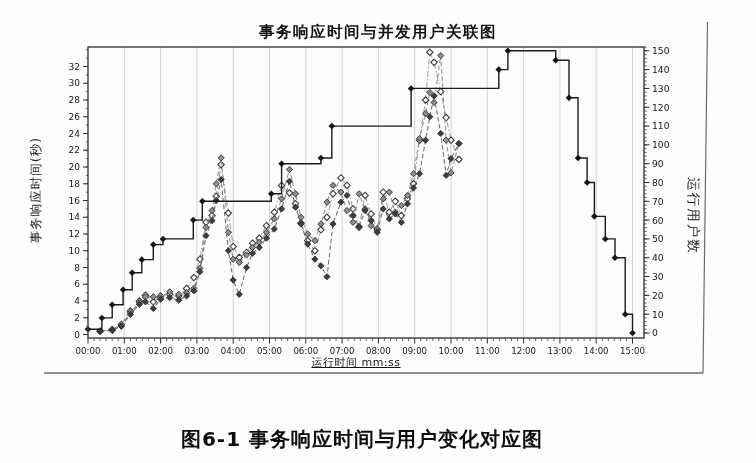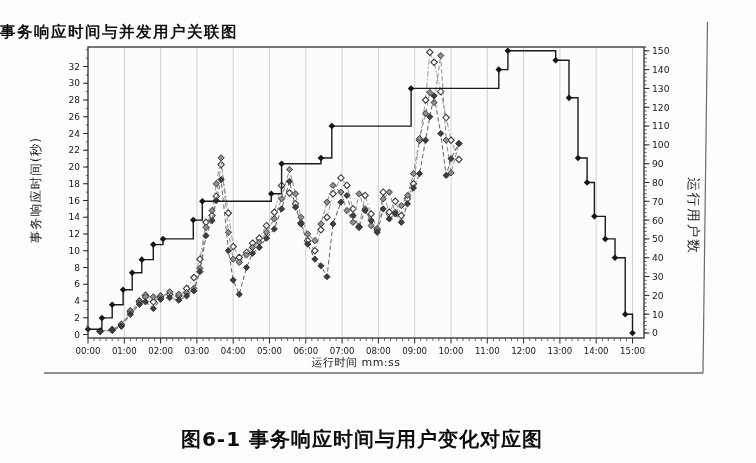--- a/index.html
+++ b/index.html
@@ -4,36 +4,36 @@
 <style>
   html,body{margin:0;padding:0;}
   body{
     width:756px;height:463px;position:relative;overflow:hidden;
     background:#fdfdfc;
     font-family:"DejaVu Sans","Liberation Sans",sans-serif;
     color:#161616;
   }
   .abs{position:absolute;}
   .chart-title{
-    left:0; top:22px; width:756px; text-align:left;
+    left:0; top:22px; width:756px; text-align:center;
     font-size:15.5px; font-weight:bold; letter-spacing:1.5px; color:#111;
   }
   .y-label-left{
     left:36px; top:190px; transform:translate(-50%,-50%) rotate(-90deg);
     transform-origin:center; white-space:nowrap;
     font-size:12.5px; color:#1c1c1c; letter-spacing:1px;
   }
   .y-label-right{
     left:693px; top:216px; transform:translate(-50%,-50%) rotate(90deg);
     transform-origin:center; white-space:nowrap;
     font-size:13.5px; color:#1c1c1c; letter-spacing:2px;
   }
   .x-label{
     left:256px; top:355px; width:200px; text-align:center;
-    font-size:11px; color:#161616; letter-spacing:0.5px;
+    font-size:11px; color:#161616; letter-spacing:0.5px;text-decoration:underline;
   }
   .figure-caption{
     left:0; top:426px; width:724px; text-align:center;
     font-size:20px; font-weight:bold; color:#0d0d0d; letter-spacing:1px;
   }
   svg{position:absolute;left:0;top:0;}
 </style>
 </head>
 <body>
 

